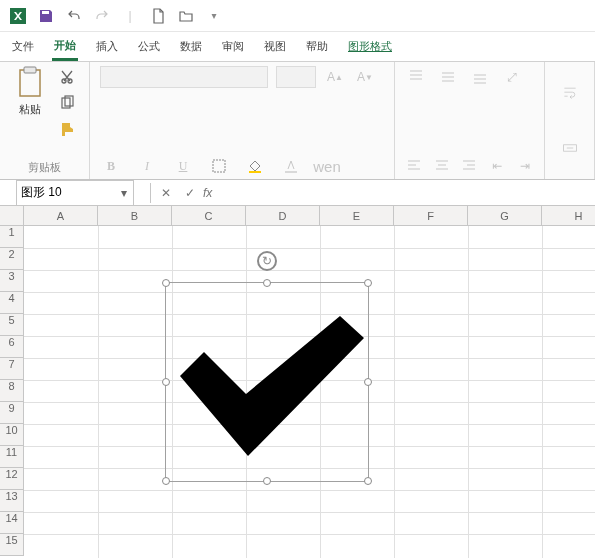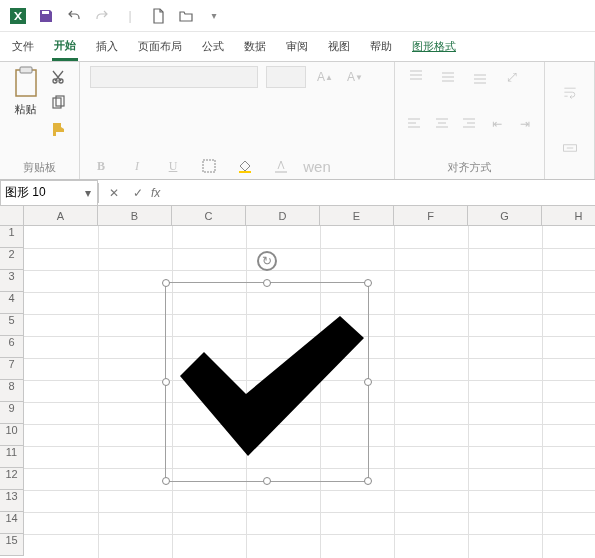--- a/index.html
+++ b/index.html
@@ -15,34 +15,34 @@
   
   .tabs { display: flex; align-items: center; height: 30px; padding: 0 10px; gap: 16px; border-bottom: 1px solid #d0d0d0; }
   .tab { font-size: 11px; color: #444; padding: 5px 2px; cursor: pointer; }
   .tab.active { color: #217346; border-bottom: 3px solid #217346; font-weight: 600; }
   .tab.special { color: #217346; text-decoration: underline; }
   
   .ribbon { display: flex; height: 118px; border-bottom: 1px solid #c4c4c4; background: #fafafa; }
   .group { border-right: 1px solid #d9d9d9; padding: 4px 10px 2px 10px; display: flex; flex-direction: column; justify-content: space-between; }
   .group-label { text-align: center; font-size: 11px; color: #888; padding-bottom: 2px; }
   .row { display: flex; align-items: center; gap: 8px; }
-  .g-clip { width: 80px; }
+  .g-clip { width: 90px; }
   .g-font { flex: 1; min-width: 0; }
   .g-align { width: 150px; }
   .g-wrap { width: 50px; }
   .rbtn { width: 22px; height: 22px; display: inline-flex; align-items: center; justify-content: center; color: #777; cursor: pointer; }
   .rbtn.disabled { color: #c6c6c6; cursor: default; }
   .rbtn svg { width: 16px; height: 16px; }
   .clip-main { display: flex; gap: 6px; align-items: flex-start; }
   .paste { width: 40px; display: flex; flex-direction: column; align-items: center; gap: 2px; }
   .fontsel { width: 168px; height: 22px; background: #fff; border: 1px solid #c9c9c9; }
   .disabled-box { background: #f2f2f2 !important; border-color: #dcdcdc; }
   
   .fxrow { display: flex; align-items: center; height: 26px; border-bottom: 1px solid #c6c6c6; }
-  .namebox { display: flex; align-items: center; height: 26px; border: 1px solid #c6c6c6; margin: 0 0; }
+  .namebox { display: flex; align-items: center; height: 26px; border: 1px solid #c6c6c6; margin: 0 16px; gap: 20px; }
   .namebox input { width: 78px; height: 22px; border: none; outline: none; padding: 0 4px; font-size: 12px; }
   .nbdrop { width: 18px; display: flex; align-items: center; justify-content: center; color: #666; }
   .fxbtns { display: flex; align-items: center; gap: 2px; padding: 0 4px; color: #bdbdbd; }
   .fxbar { flex: 1; border: none; outline: none; height: 22px; font-size: 12px; padding: 0 4px; }
   .fxlabel { font-style: italic; color: #777; margin-right: 4px; }
   
   .sheet { display: flex; height: calc(558px - 32px - 30px - 118px - 26px); position: relative; }
   .corner { position: absolute; top: 0; left: 0; width: 24px; height: 20px; background: #f3f2f1; border-right: 1px solid #c6c6c6; border-bottom: 1px solid #c6c6c6; }
   .colhdrs { position: absolute; top: 0; left: 24px; right: 0; height: 20px; display: flex; }
   .colhdr { flex: 0 0 74px; height: 20px; display: flex; align-items: center; justify-content: center; background: #f3f2f1; border-right: 1px solid #c6c6c6; border-bottom: 1px solid #c6c6c6; font-size: 11px; color: #666; }
@@ -96,21 +96,20 @@
       </svg>
   </div>
   <div class="tbtn" style="font-size:10px;color:#888">▾</div>
   <div class="spacer"></div>
 </div>
 
 <div class="tabs">
   <div class="tab">文件</div>
   <div class="tab active">开始</div>
   <div class="tab">插入</div>
-  <div class="tab">页面布局</div>
   <div class="tab">公式</div>
   <div class="tab">数据</div>
   <div class="tab">审阅</div>
   <div class="tab">视图</div>
   <div class="tab">帮助</div>
   <div class="tab special">图形格式</div>
 </div>
 
 <div class="ribbon">
   <div class="group g-clip">
@@ -209,21 +208,20 @@
           </svg>
         </span>
       <span class="rbtn disabled">
           <svg viewBox="0 0 16 16" stroke="#c6c6c6">
             <path d="M2 3h12M6 7h8M2 11h12"></path>
           </svg>
         </span>
       <span class="rbtn disabled">⇤</span>
       <span class="rbtn disabled">⇥</span>
     </div>
-    <div class="group-label">对齐方式</div>
   </div>
 
   <div class="group g-wrap">
     <div class="rbtn disabled" style="margin:auto">
         <svg viewBox="0 0 20 20" stroke="#c6c6c6" fill="none">
           <path d="M3 4h14M3 9h10a3 3 0 010 6h-3m0 0l2-2m-2 2l2 2M3 14h4"></path>
         </svg>
       </div>
     <div class="rbtn disabled" style="margin:auto">
         <svg viewBox="0 0 20 20" stroke="#c6c6c6" fill="none">

